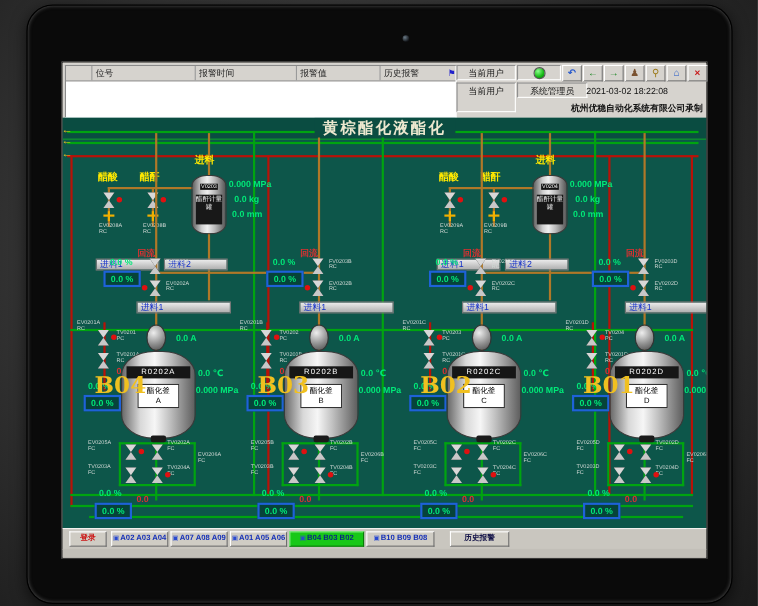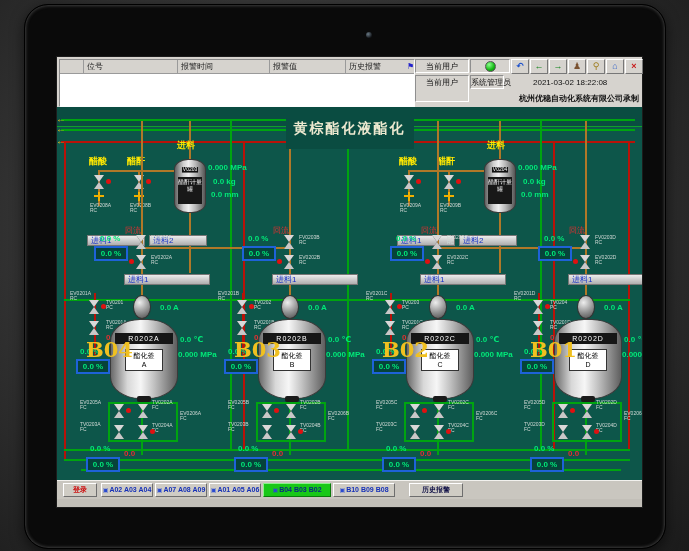--- a/index.html
+++ b/index.html
@@ -26,40 +26,40 @@
   .led{position:absolute;width:9px;height:9px;border-radius:50%;
     background:radial-gradient(circle at 35% 30%, #8cff8c, #14b814 60%, #0a7a0a);border:1px solid #555;}
   .iconstrip{position:absolute;left:96px;top:2px;height:14px;display:flex;gap:1px;}
   .tbicon{width:16px;height:13px;background:#d6d3ce;border:1px solid;border-color:#ffffff #777 #777 #ffffff;
     font-size:9px;line-height:12px;text-align:center;font-weight:bold;cursor:pointer;}
   .ptxt{position:absolute;font-size:8px;color:#111;white-space:nowrap;}
   
   .canvas{position:absolute;left:0;top:50px;width:585px;height:373px;background:#0d564a;overflow:hidden;}
   .titlestrip{position:absolute;left:0;top:0;width:585px;height:19px;background:#0a4c41;border-bottom:1px solid #0fa02a;z-index:1;}
   .titletext{position:absolute;left:50%;top:0;transform:translateX(-50%);z-index:4;background:#0a4c41;
-    padding:12px 8px;color:#ece8cf;font-weight:bold;font-size:14px;line-height:18px;letter-spacing:2px;white-space:nowrap;}
+    padding:0 8px;color:#ece8cf;font-weight:bold;font-size:14px;line-height:18px;letter-spacing:2px;white-space:nowrap;}
   .hp{position:absolute;height:2px;z-index:2;}
   .vp{position:absolute;width:2px;z-index:2;}
   .pg{background:#00a410;} .pr{background:#b81208;} .pt{background:#b07828;}
   .flowarrow{position:absolute;color:#f0c020;font-size:10px;font-weight:bold;z-index:3;line-height:8px;}
   .runit,.fstation{position:absolute;top:0;width:148px;height:373px;z-index:3;}
   .fstation{top:30px;width:175px;height:130px;}
   .valve{position:absolute;width:10px;height:14px;z-index:4;cursor:pointer;}
   .valve::before{content:"";position:absolute;top:0;left:0;border-left:5px solid transparent;border-right:5px solid transparent;border-top:7px solid #d8d8d8;filter:drop-shadow(0 0 .5px #333);}
   .valve::after{content:"";position:absolute;bottom:0;left:0;border-left:5px solid transparent;border-right:5px solid transparent;border-bottom:7px solid #c8c8c8;filter:drop-shadow(0 0 .5px #333);}
   .vdot{position:absolute;width:5px;height:5px;border-radius:50%;background:#e01010;z-index:5;}
   .act{position:absolute;width:10px;height:9px;z-index:4;}
   .act::before{content:"";position:absolute;left:0;top:3px;width:10px;height:2px;background:#f0b000;}
   .act::after{content:"";position:absolute;left:4px;top:0;width:2px;height:9px;background:#f0b000;}
   .tag{position:absolute;color:#cfd8d4;font-size:8px;line-height:8px;transform:scale(.62);
     transform-origin:0 0;white-space:pre;z-index:4;}
   .gval{position:absolute;color:#00e878;font-size:8px;font-weight:bold;white-space:nowrap;z-index:4;}
   .rval{position:absolute;color:#e03030;font-size:8px;font-weight:bold;z-index:4;}
   .ylab{position:absolute;color:#ffe800;font-size:9px;font-weight:bold;white-space:nowrap;z-index:4;text-align:right;}
-  .rlab{position:absolute;color:#e03030;font-size:8px;font-weight:normal;z-index:4;}
+  .rlab{position:absolute;color:#e03030;font-size:8px;font-weight:bold;z-index:4;}
   .spbox{position:absolute;width:30px;height:11px;border:2px solid #1e62d8;background:#06433a;
     color:#00e878;font-size:8px;font-weight:bold;line-height:11px;text-align:center;z-index:4;cursor:pointer;}
   .fbar{position:absolute;height:11px;background:linear-gradient(#ececec,#aeaeae);border:1px solid #777;
     color:#1430c8;font-size:8px;line-height:10px;padding-left:3px;box-sizing:border-box;z-index:4;white-space:nowrap;}
   .motor{position:absolute;width:16px;height:22px;border-radius:50%;z-index:4;
     background:radial-gradient(circle at 35% 30%, #eee, #909090 55%, #4a4a4a);border:1px solid #333;}
   .vessel{position:absolute;width:66px;height:78px;border-radius:30px/22px;z-index:4;border:1px solid #3a3a3a;
     background:linear-gradient(90deg,#6a6a6a,#d8d8d8 25%,#f6f6f6 45%,#c2c2c2 65%,#5e5e5e);}
   .vband{position:absolute;left:4px;right:4px;top:13px;height:11px;background:#161616;color:#fff;
     font-size:7px;line-height:11px;text-align:center;letter-spacing:1px;}
@@ -112,21 +112,21 @@
         <div class="iconstrip">
             <div class="tbicon" style="color: rgb(34, 85, 204);">↶</div>
             <div class="tbicon" style="color: rgb(17, 131, 26);">←</div>
             <div class="tbicon" style="color: rgb(17, 131, 26);">→</div>
             <div class="tbicon" style="color: rgb(122, 82, 48);">♟</div>
             <div class="tbicon" style="color: rgb(156, 122, 24);">⚲</div>
             <div class="tbicon" style="color: rgb(26, 82, 200);">⌂</div>
             <div class="tbicon" style="color: rgb(200, 24, 24);">×</div>
           </div>
         <div class="pcell" style="left:0;top:18px;width:54px;height:27px">当前用户</div>
-        <div class="pcell" style="left:55px;top:18px;width:34px;height:14px">系统管理员</div>
+        <div class="pcell" style="left:55px;top:18px;width:64px;height:14px">系统管理员</div>
         <div class="ptxt" style="left:118px;top:21px">2021-03-02 18:22:08</div>
         <div class="ptxt" style="right:2px;top:36px;font-weight:bold">杭州优稳自动化系统有限公司承制</div>
       </div>
     </div>
 
     <div class="canvas">
       <div class="titlestrip"></div>
       <div class="titletext">黄棕酯化液酯化</div>
 
       <div class="hp pg" style="left:4px;top:12px;width:574px"></div>

